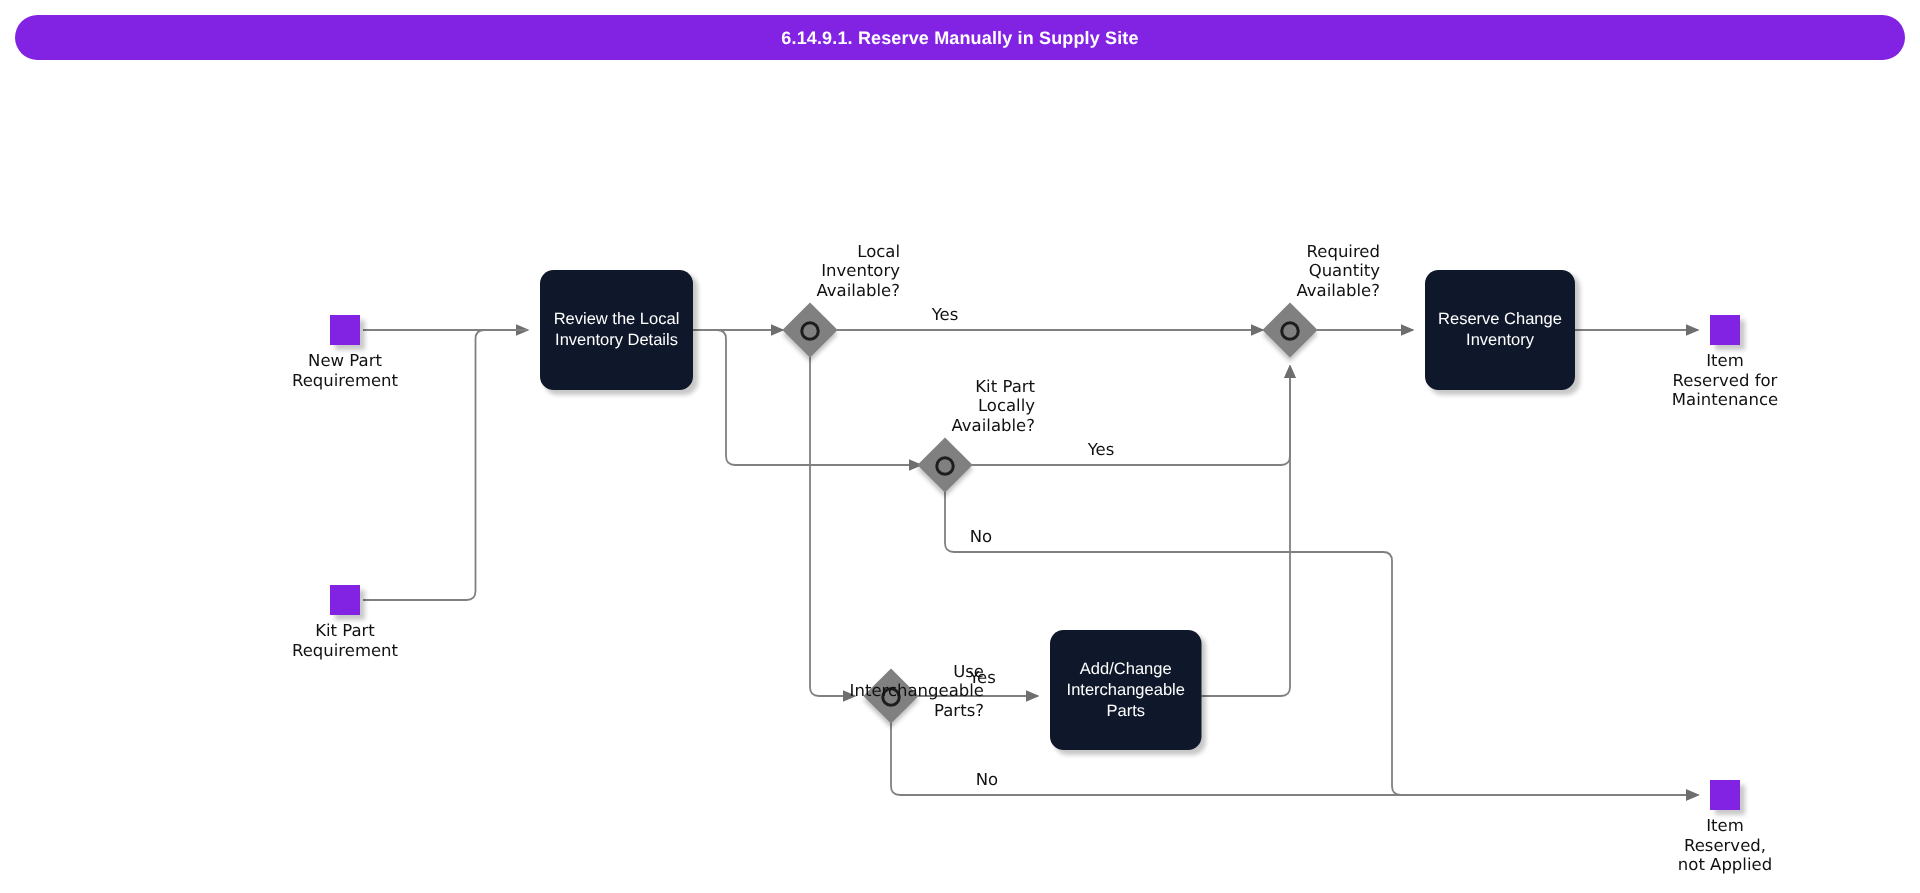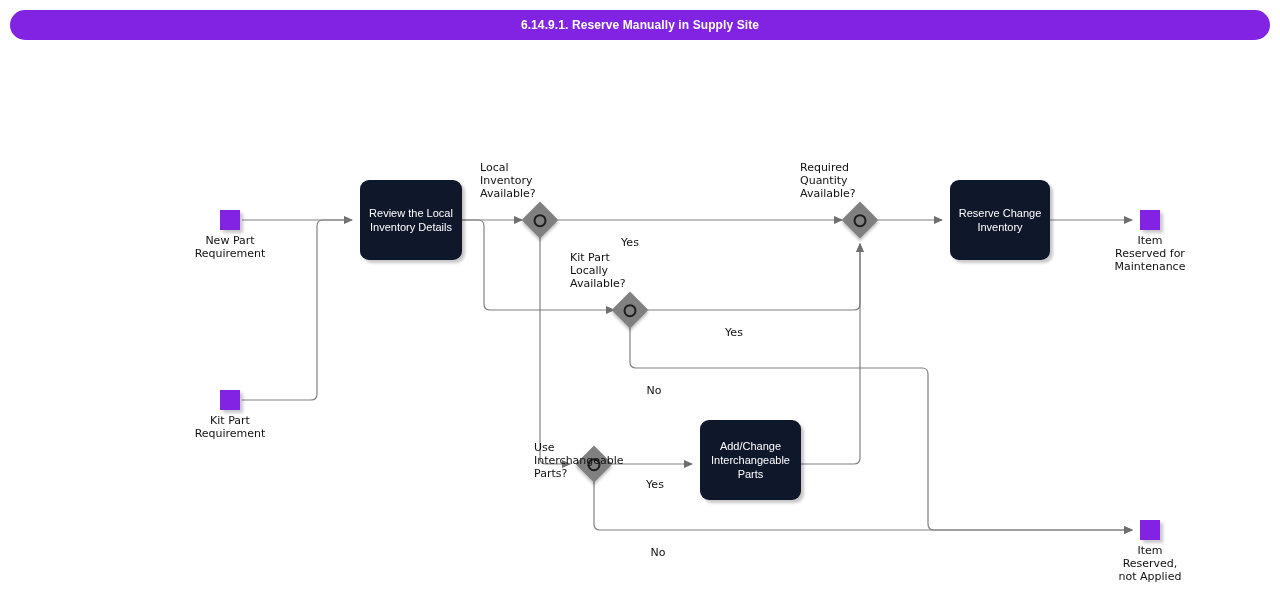--- a/index.html
+++ b/index.html
@@ -97,32 +97,31 @@
     border-radius: 50%;
     background: #808080;
     transform: rotate(-45deg);
     box-sizing: border-box;
   }
   .gateway-label {
     position: absolute;
     font-size: 11px;
     line-height: 13px;
     color: #111111;
-    text-align: left;
+    text-align: right;
     font-family: "DejaVu Sans", sans-serif;
     white-space: pre-line;
   }
   .flow-label {
     position: absolute;
     font-size: 11px;
     color: #111111;
     font-family: "DejaVu Sans", sans-serif;
     text-align: center;
     white-space: nowrap;
-    margin-top: 33px;
   }
 </style>
 </head>
 <body>
 
 <div id="canvas">
 
   <div class="title-bar">6.14.9.1. Reserve Manually in Supply Site</div>
 
   <svg class="edges" viewBox="0 0 1280 595" xmlns="http://www.w3.org/2000/svg">

